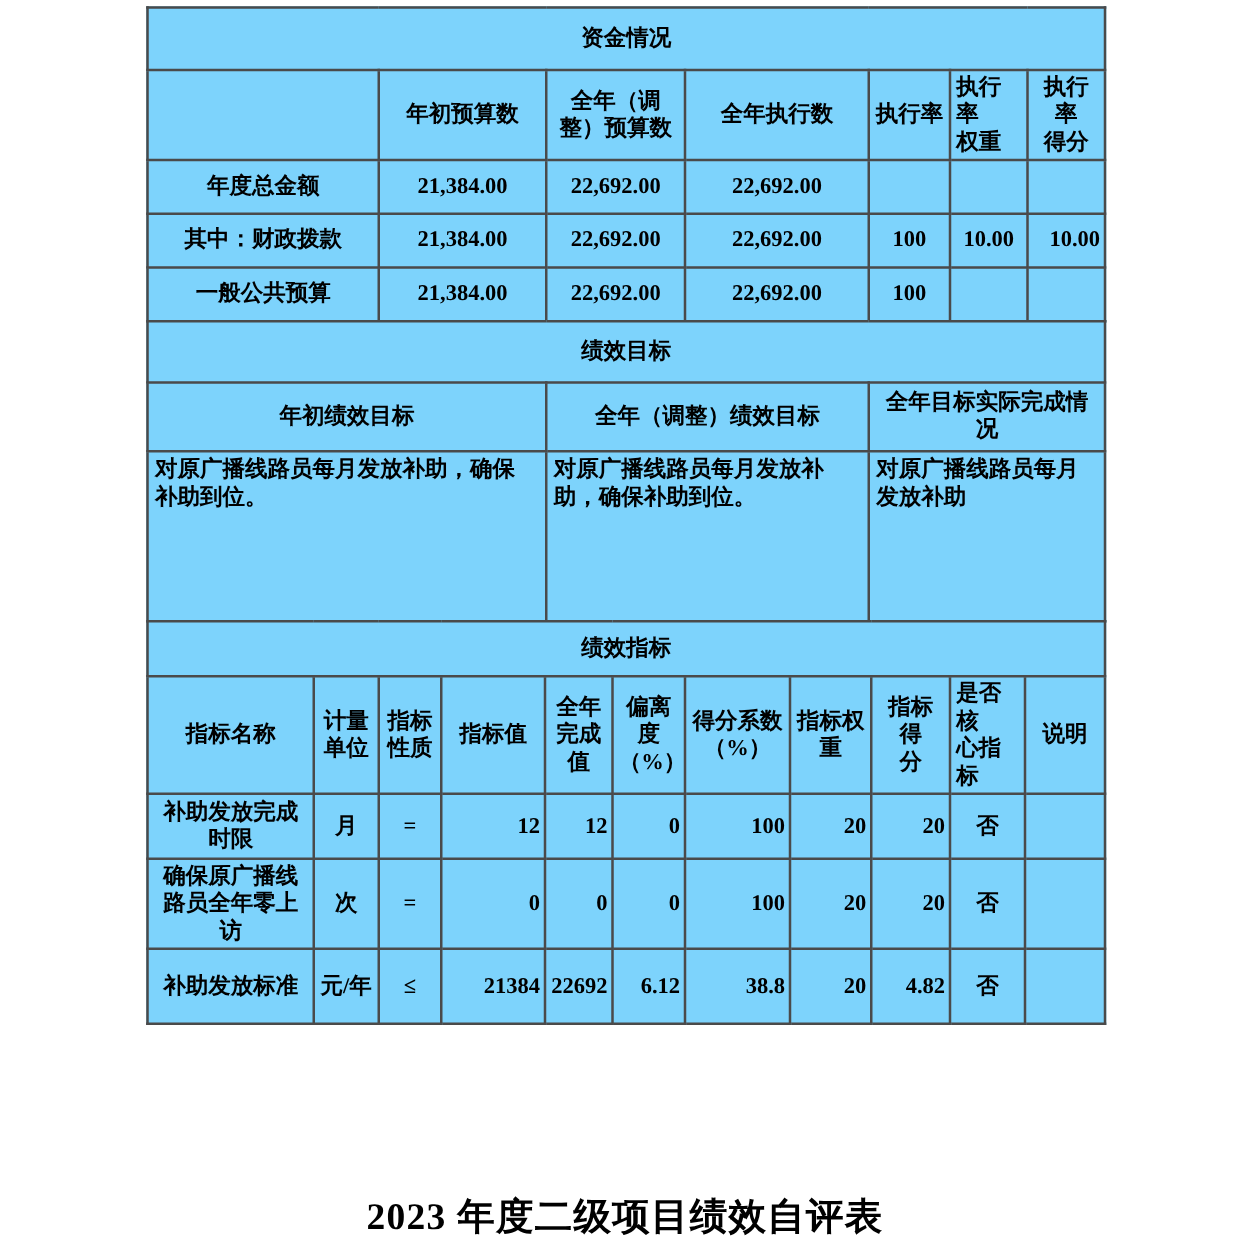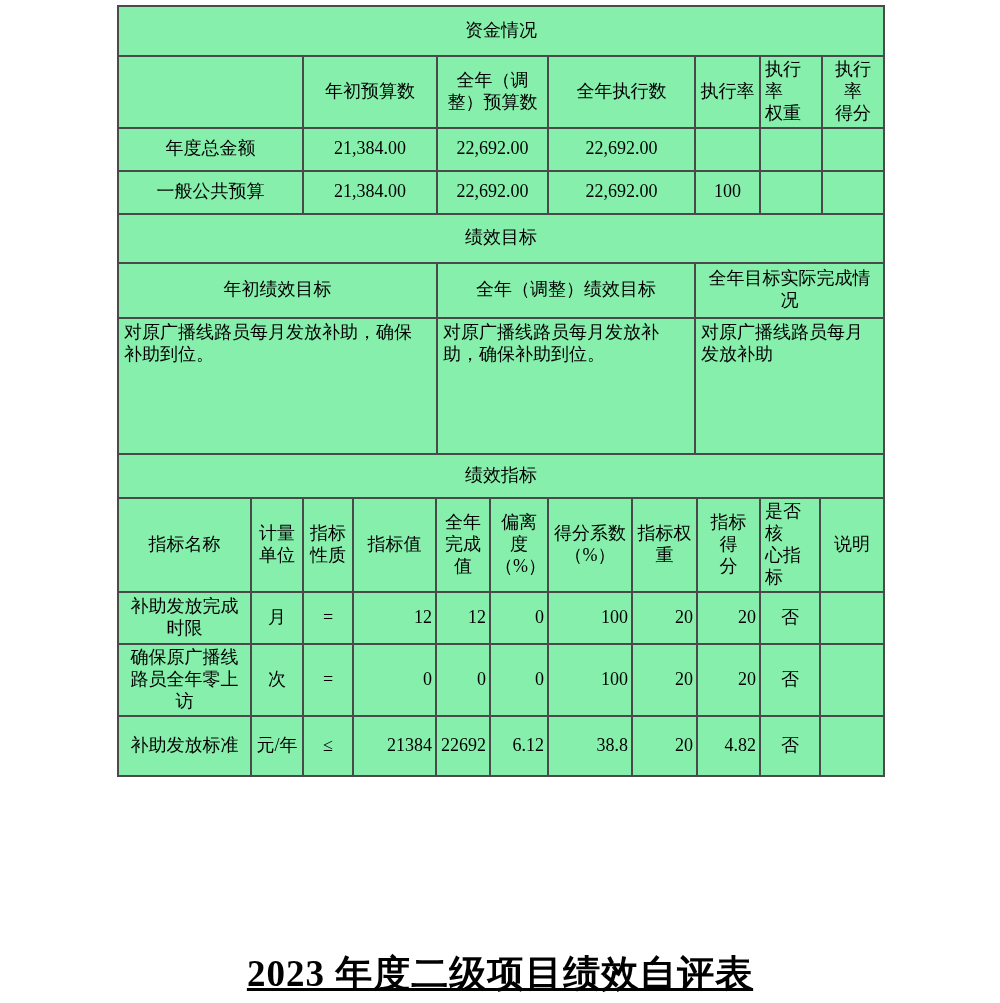--- a/index.html
+++ b/index.html
@@ -2,21 +2,21 @@
 <html><head>
 <meta charset="utf-8">
 <style>
   html,body{margin:0;padding:0;}
   body{
     width:1000px;height:1003px;background:#ffffff;color:#000;
     font-family:"Liberation Serif","DejaVu Serif",serif;
     position:relative;overflow:hidden;
   }
   .table-wrap{position:absolute;left:117px;top:5px;width:766px;}
-  table{border-collapse:collapse;table-layout:fixed;width:766px;background:#86efac;}
+  table{border-collapse:collapse;table-layout:fixed;width:766px;background:#7dd3fc;font-weight:bold;}
   table+table{margin-top:-2px;}
   td{
     border:2px solid #4a4a4a;
     font-size:18px;line-height:1.22;
     padding:2px 4px;overflow:hidden;
     vertical-align:middle;word-break:break-all;
   }
   td.sec{text-align:center;}
   tr.hdr td{text-align:center;white-space:pre-line;}
   tr.hdr td.hl{text-align:left;}
@@ -24,22 +24,22 @@
   .l{text-align:center;}
   .r{text-align:right;padding-right:3px;}
   .goalcell{vertical-align:top;text-align:left;padding:3px 8px 3px 5px;margin-top:33px;}
   
   .rA1{height:50px;} .rA2{height:56px;} .rA3{height:43px;}
   .rB1{height:49px;} .rB2{height:55px;} .rB3{height:136px;}
   .rC1{height:44px;} .rC2{height:84px;}
   .rC3{height:43px;} .rC4{height:52px;} .rC5{height:55px;margin-left:48px;} .rC6{height:54px;} .rC7{height:60px;margin-left:13px;}
   .doc-title{
     position:absolute;left:0;top:948px;width:1000px;
-    text-align:center;font-size:37px;font-weight:bold;
-    letter-spacing:1px;line-height:52px;text-decoration:underline;
+    text-align:center;font-size:30px;font-weight:bold;
+    letter-spacing:1px;line-height:52px;
   }
 </style>
 </head>
 <body>
 
 <div class="table-wrap">
 
   <table>
     <colgroup>
       <col style="width:185px">
@@ -67,20 +67,29 @@
 得分</td>
     </tr>
     <tr class="rA3">
       <td class="l">年度总金额</td>
       <td class="c">21,384.00</td>
       <td class="c">22,692.00</td>
       <td class="c">22,692.00</td>
       <td class="l"></td>
       <td class="l"></td>
       <td class="r"></td>
+    </tr>
+    <tr class="rA3">
+      <td class="l">其中：财政拨款</td>
+      <td class="c">21,384.00</td>
+      <td class="c">22,692.00</td>
+      <td class="c">22,692.00</td>
+      <td class="l">100</td>
+      <td class="l">10.00</td>
+      <td class="r">10.00</td>
     </tr>
     <tr class="rA3">
       <td class="l">一般公共预算</td>
       <td class="c">21,384.00</td>
       <td class="c">22,692.00</td>
       <td class="c">22,692.00</td>
       <td class="l">100</td>
       <td class="l"></td>
       <td class="r"></td>
     </tr>

